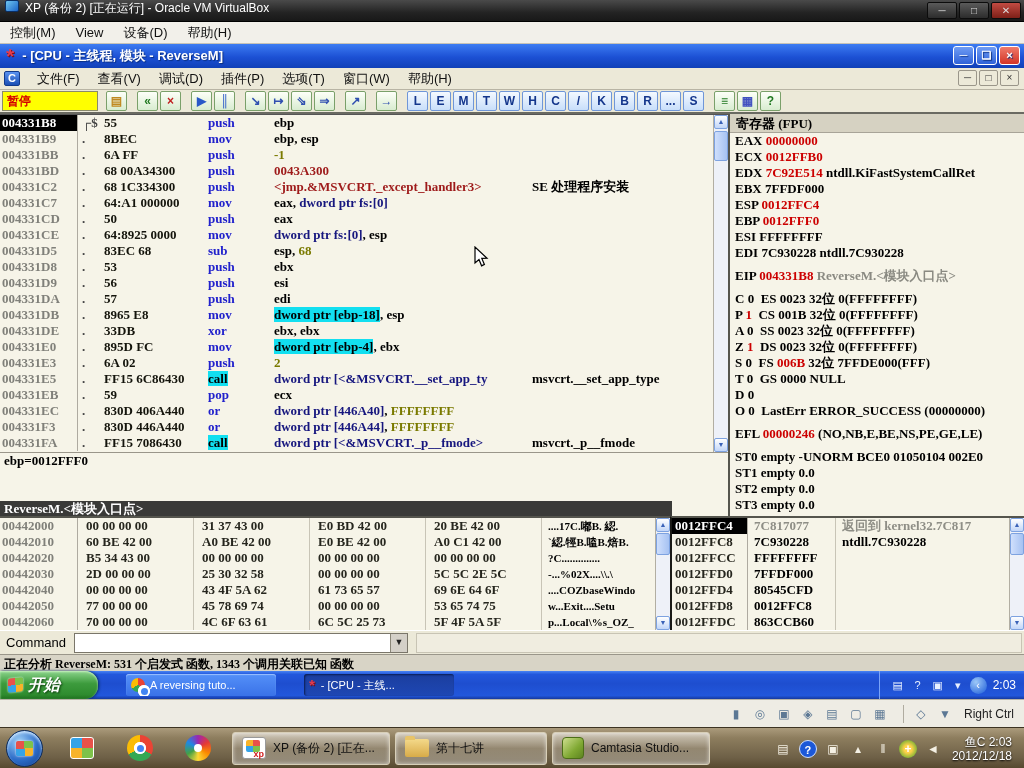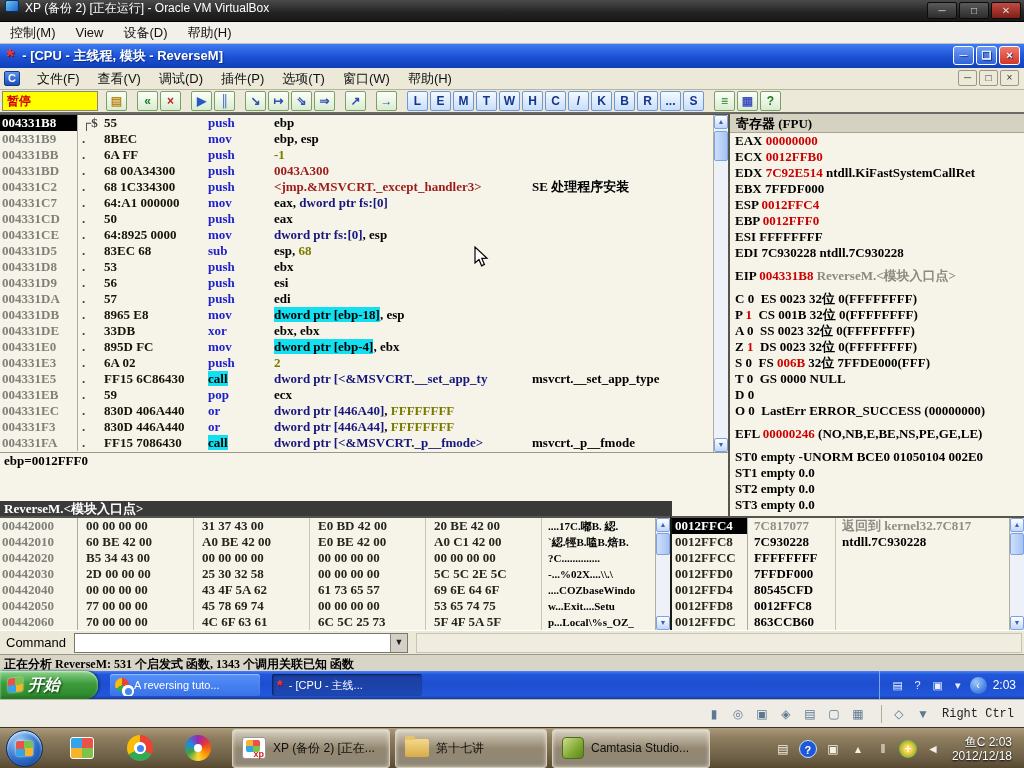--- a/index.html
+++ b/index.html
@@ -85,44 +85,44 @@
 .cmdlbl{padding:0 8px 0 6px}
 .combo{width:334px;height:20px;background:#fff;border:1px solid #7a766a;position:relative}
 .dd{position:absolute;right:0;top:0;width:17px;height:18px;background:#d4d0c8;border-left:1px solid #8a8678;text-align:center;font-size:9px;line-height:17px;color:#222}
 .cmd-rest{flex:1;height:20px;margin:0 2px 0 8px;background:#f0ede0;border:1px solid #c8c4b4}
 
 .odstatus{left:0;top:654px;width:1024px;height:17px;background:#d8d4c6;border-top:1px solid #9a968a;color:#000;font-size:12px;padding:1px 4px;white-space:pre}
 
 .xpbar{left:0;top:671px;width:1024px;height:28px;background:linear-gradient(#4884f4,#2257dc 12%,#1e4ecf 45%,#2257dc 88%,#16399f);display:flex;align-items:center}
 .startbtn{width:98px;height:28px;border-radius:0 13px 13px 0;background:linear-gradient(#8cd48c,#3d9b3d 45%,#2e8b2e 85%,#1f701f);display:flex;align-items:center;color:#fff;font-weight:bold;font-style:italic;font-size:16px;padding-left:8px;text-shadow:1px 1px 2px #0c3c0c;box-shadow:inset 0 1px 2px #c8f0c0,1px 0 3px #092c5c}
 .flag{width:15px;height:14px;margin-right:5px;background:conic-gradient(#7ec24a 0 25%,#f7b32a 0 50%,#35a3e8 0 75%,#e8524a 0);border-radius:2px;transform:skewY(-6deg);box-shadow:0 0 2px #fff}
-.xtask{height:22px;margin-left:12px;width:150px;border-radius:3px;display:flex;align-items:center;color:#fff;font-size:11px;padding:0 5px;white-space:nowrap;overflow:hidden}
+.xtask{height:22px;margin-left:28px;width:150px;border-radius:3px;display:flex;align-items:center;color:#fff;font-size:11px;padding:0 5px;white-space:nowrap;overflow:hidden}
 .xtask.on{background:linear-gradient(#1b3e9e,#1e47b4);box-shadow:inset 1px 1px 2px #0a1c50}
 .xtask.off{background:linear-gradient(#5490f8,#3a72e8);box-shadow:inset 0 1px 1px #9cc0ff}
 .xtray{position:absolute;right:0;top:0;height:28px;display:flex;align-items:center;background:linear-gradient(#4884f4,#2257dc 12%,#1e4ecf 45%,#2257dc 88%,#16399f);border-left:1px solid #7aa4f8;padding:0 8px 0 6px;color:#fff}
 .ti{width:16px;height:16px;margin-left:4px;font-size:11px;text-align:center;line-height:16px;color:#e8f0ff}
 .ti-lang{width:17px;height:17px;border-radius:50%;background:radial-gradient(circle at 35% 30%,#9cc8f8,#1a5ad8);color:#fff;font-size:11px;line-height:16px;text-align:center;margin:0 4px}
 .xclock{font-size:12px;color:#fff;margin-left:2px}
 
 .vbstat{left:0;top:699px;width:1024px;height:28px;background:#eeece4;border-top:1px solid #b8b4a8;display:flex;align-items:center;justify-content:flex-end;font-size:12px;color:#222}
 .vi{width:18px;height:16px;margin-right:6px;text-align:center;line-height:16px;font-size:12px;color:#5c7894}
 .vsep{width:1px;height:18px;background:#b0aca0;margin:0 8px}
-.rctrl{margin:0 10px 0 4px;font-family:Liberation Mono, monospace;font-size:12px}
+.rctrl{margin:0 10px 0 4px;font-family:Liberation Sans, sans-serif;font-size:12px}
 
 .host{left:0;top:727px;width:1024px;height:41px;background:linear-gradient(#a5induced,#000);background:linear-gradient(#ab9b7c,#8d7d5e 25%,#6d5f46 75%,#57492f);display:flex;align-items:center;border-top:1px solid #3c3322}
 .orb{width:37px;height:37px;border-radius:50%;margin:0 10px 0 6px;background:radial-gradient(circle at 35% 30%,#9ed0f8,#2c6cc8 55%,#123c88);border:1px solid #0e2c5c;display:flex;align-items:center;justify-content:center;box-shadow:inset 0 2px 3px #cfe8ff}
 .orb .flag{margin:0;transform:none;width:17px;height:15px}
 .hico{width:30px;height:30px;margin:0 14px;display:flex;align-items:center;justify-content:center}
 .winmag{width:24px;height:22px;background:conic-gradient(#e8524a 0 25%,#7ec24a 0 50%,#f7b32a 0 75%,#35a3e8 0);border-radius:3px;border:1px solid #fff}
 .chrome{width:26px;height:26px;border-radius:50%;background:conic-gradient(#ea4335 0 120deg,#34a853 0 240deg,#fbbc05 0);position:relative}
 .chrome:after{content:"";position:absolute;left:7px;top:7px;width:12px;height:12px;border-radius:50%;background:#fff;box-shadow:inset 0 0 0 3px #fff}
 .chrome:before{content:"";position:absolute;left:9.5px;top:9.5px;width:7px;height:7px;border-radius:50%;background:#4285f4;z-index:2}
 .wheel{width:26px;height:26px;border-radius:50%;background:conic-gradient(#9c27b0,#e53935,#fb8c00,#fdd835,#43a047,#1e88e5,#9c27b0);position:relative}
 .wheel:after{content:"";position:absolute;left:9px;top:9px;width:8px;height:8px;border-radius:50%;background:#fff}
-.htask{height:39px;margin-left:5px;border-radius:3px;border:1px solid #d8cfb8;background:linear-gradient(rgba(255,255,255,.55),rgba(255,255,255,.18) 50%,rgba(255,255,255,.32));display:flex;align-items:center;padding:0 9px;font-size:12px;color:#111;white-space:nowrap;box-shadow:inset 0 0 4px rgba(255,255,255,.6)}
+.htask{height:33px;margin-left:5px;border-radius:3px;border:1px solid #d8cfb8;background:linear-gradient(rgba(255,255,255,.55),rgba(255,255,255,.18) 50%,rgba(255,255,255,.32));display:flex;align-items:center;padding:0 9px;font-size:12px;color:#111;white-space:nowrap;box-shadow:inset 0 0 4px rgba(255,255,255,.6)}
 .vmx{width:24px;height:22px;background:#fff;border-radius:3px;position:relative;margin-right:7px;border:1px solid #999}
 .vmx .mf{position:absolute;left:3px;top:2px;width:14px;height:12px;background:conic-gradient(#e8524a 0 25%,#7ec24a 0 50%,#35a3e8 0 75%,#f7b32a 0);border-radius:2px}
 .vmx .xp{position:absolute;right:1px;bottom:-1px;color:#d02020;font-size:9px;font-weight:bold}
 .fold{width:24px;height:18px;background:linear-gradient(#f4d98a,#d8ab48);border-radius:2px;position:relative;margin-right:7px}
 .fold:before{content:"";position:absolute;left:0;top:-3px;width:10px;height:4px;background:#e8c468;border-radius:2px 2px 0 0}
 .camt{width:22px;height:22px;border-radius:4px;background:linear-gradient(135deg,#cede8e,#7fa832 60%,#5d8420);margin-right:7px;border:1px solid #4c6e18}
 .htray{position:absolute;right:4px;top:0;height:41px;display:flex;align-items:center}
 .hti{width:18px;height:18px;margin-left:7px;color:#f4f0e4;font-size:12px;text-align:center;line-height:18px}
 .ti-help-icon2{background:#1c58d8;border-radius:50%;color:#fff;border:1px solid #cfe0ff;font-weight:bold;font-size:11px}
 .ti-safety-icon{background:radial-gradient(#ffd24a 30%,#2f9e28);border-radius:50%;color:#fff;font-weight:bold}

